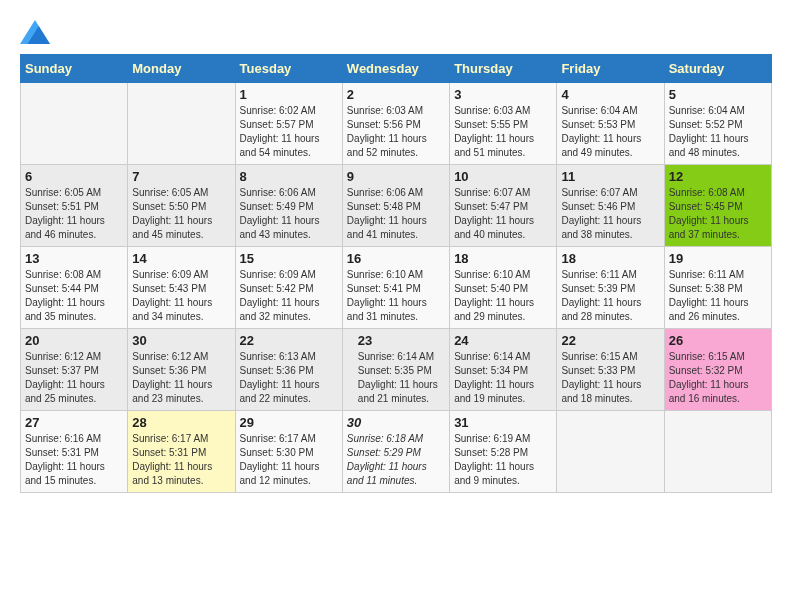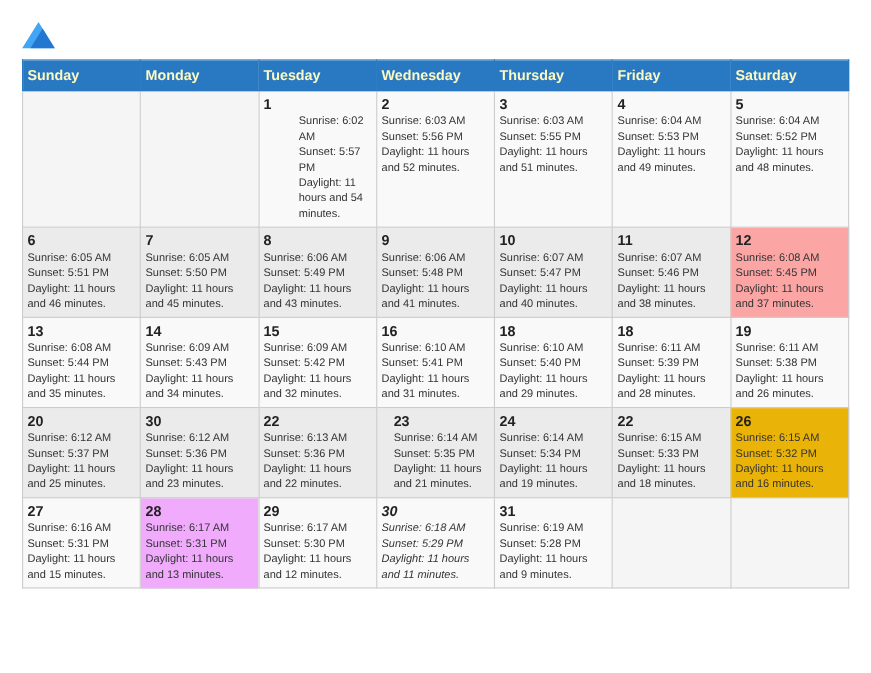--- a/index.html
+++ b/index.html
@@ -121,21 +121,21 @@
         <th>Friday</th>
         <th>Saturday</th>
       </tr>
   </thead>
   <tbody id="calendar-body">
   <tr>
         <td class="empty-cell"></td>
         <td class="empty-cell"></td>
         <td style="background: rgb(249, 249, 249);">
           <div class="day-number">1</div>
-          <div class="day-info" style="white-space: pre-line; margin-left: 32px;">Sunrise: 6:02 AM
+          <div class="day-info" style="white-space: pre-line;">Sunrise: 6:02 AM
 Sunset: 5:57 PM
 Daylight: 11 hours and 54 minutes.</div>
         </td>
         <td style="background: rgb(249, 249, 249);">
           <div class="day-number">2</div>
           <div class="day-info" style="white-space: pre-line;">Sunrise: 6:03 AM
 Sunset: 5:56 PM
 Daylight: 11 hours and 52 minutes.</div>
         </td>
         <td style="background: rgb(249, 249, 249);">
@@ -187,21 +187,21 @@
           <div class="day-info" style="white-space: pre-line;">Sunrise: 6:07 AM
 Sunset: 5:47 PM
 Daylight: 11 hours and 40 minutes.</div>
         </td>
         <td style="background: rgb(235, 235, 235);">
           <div class="day-number">11</div>
           <div class="day-info" style="white-space: pre-line;">Sunrise: 6:07 AM
 Sunset: 5:46 PM
 Daylight: 11 hours and 38 minutes.</div>
         </td>
-        <td style="background: #fca5a5;">
+        <td style="background: #84cc16;">
           <div class="day-number">12</div>
           <div class="day-info" style="white-space: pre-line;">Sunrise: 6:08 AM
 Sunset: 5:45 PM
 Daylight: 11 hours and 37 minutes.</div>
         </td>
       </tr>
       <tr>
         <td style="background: rgb(249, 249, 249);">
           <div class="day-number">13</div>
           <div class="day-info" style="white-space: pre-line;">Sunrise: 6:08 AM
@@ -275,35 +275,35 @@
           <div class="day-info" style="white-space: pre-line;">Sunrise: 6:14 AM
 Sunset: 5:34 PM
 Daylight: 11 hours and 19 minutes.</div>
         </td>
         <td style="background: rgb(235, 235, 235);">
           <div class="day-number">22</div>
           <div class="day-info" style="white-space: pre-line;">Sunrise: 6:15 AM
 Sunset: 5:33 PM
 Daylight: 11 hours and 18 minutes.</div>
         </td>
-        <td style="background: #eab308; margin-top: 24px;">
+        <td style="background: #f9a8d4; margin-top: 24px;">
           <div class="day-number">26</div>
           <div class="day-info" style="white-space: pre-line;">Sunrise: 6:15 AM
 Sunset: 5:32 PM
 Daylight: 11 hours and 16 minutes.</div>
         </td>
       </tr>
       <tr>
         <td style="background: rgb(249, 249, 249);">
           <div class="day-number">27</div>
           <div class="day-info" style="white-space: pre-line;">Sunrise: 6:16 AM
 Sunset: 5:31 PM
 Daylight: 11 hours and 15 minutes.</div>
         </td>
-        <td style="background: #f0abfc;">
+        <td style="background: #fef9c3;">
           <div class="day-number">28</div>
           <div class="day-info" style="white-space: pre-line;">Sunrise: 6:17 AM
 Sunset: 5:31 PM
 Daylight: 11 hours and 13 minutes.</div>
         </td>
         <td style="background: rgb(249, 249, 249);">
           <div class="day-number">29</div>
           <div class="day-info" style="white-space: pre-line;">Sunrise: 6:17 AM
 Sunset: 5:30 PM
 Daylight: 11 hours and 12 minutes.</div>

